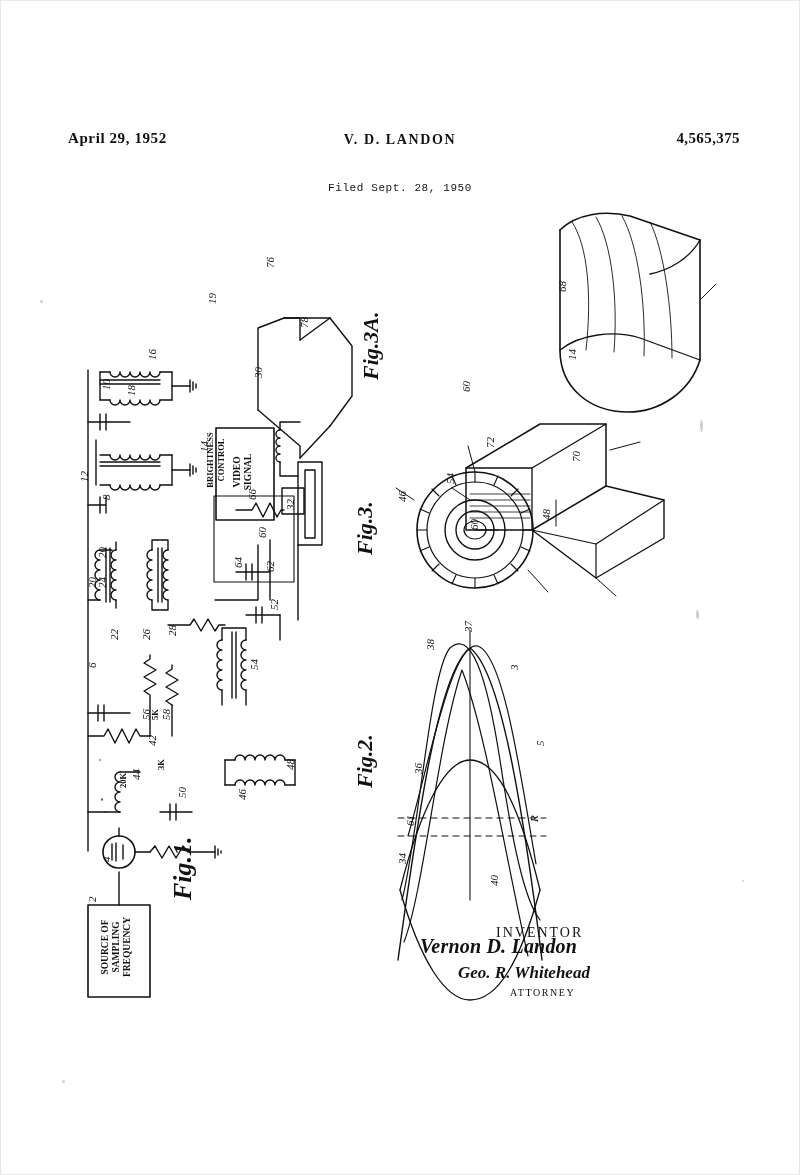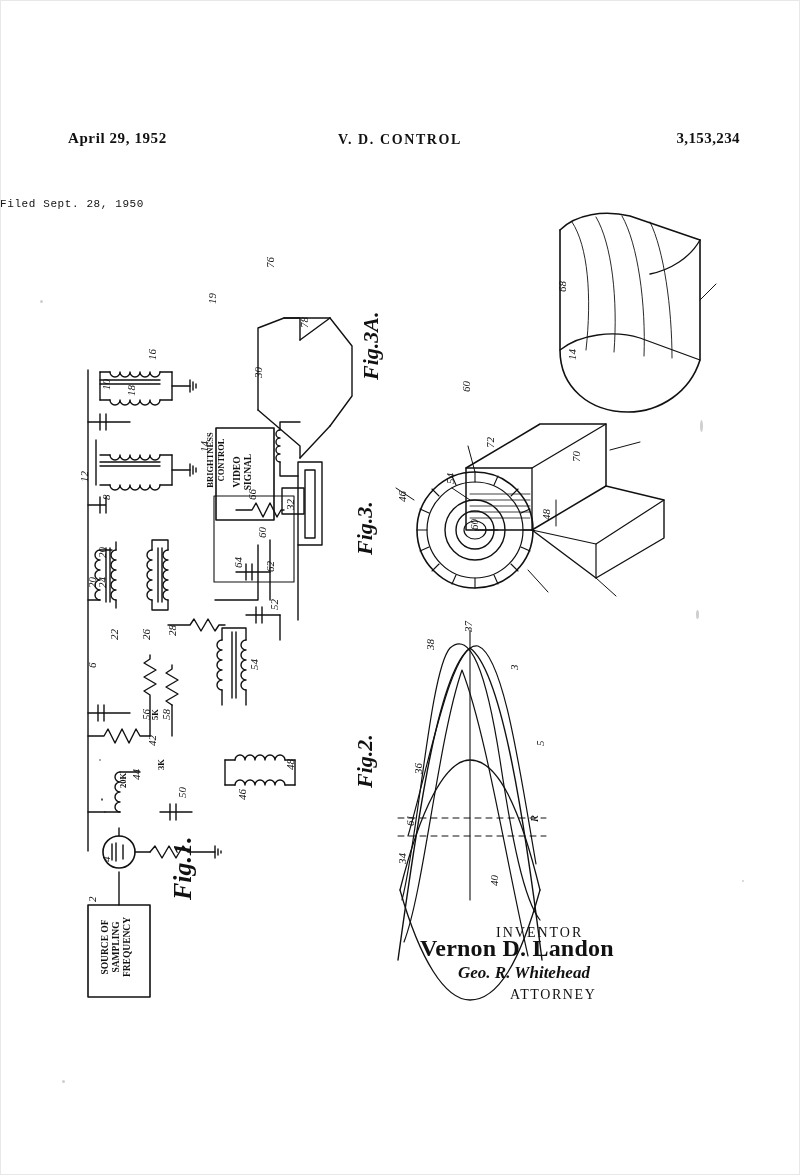--- a/index.html
+++ b/index.html
@@ -32,21 +32,21 @@
     position:absolute;right:60px;top:0;
     font-family:"Liberation Serif",serif;
     font-size:15px;font-weight:bold;letter-spacing:.4px;color:#111;
   }
   .hdr .title{
     position:absolute;left:0;top:26px;width:800px;text-align:center;
     font-family:"Liberation Mono",monospace;
     font-size:11px;letter-spacing:1.2px;color:#111;
   }
   .hdr .filed{
-    position:absolute;left:0;top:68px;width:800px;text-align:left;
+    position:absolute;left:0;top:52px;width:800px;text-align:center;
     font-family:"Liberation Mono",monospace;
     font-size:11px;letter-spacing:.6px;color:#111;
   }
 
   
   .drawing{position:absolute;left:0;top:200px;width:800px;height:820px;}
   svg.art{position:absolute;left:0;top:0;width:800px;height:820px;}
 
   
   .figcap{
@@ -83,43 +83,43 @@
   }
 
   
   .sig{position:absolute;left:420px;top:925px;width:260px;height:100px;}
   .sig .inv-label{
     position:absolute;left:76px;top:0;
     font-family:"Liberation Serif",serif;font-size:14px;letter-spacing:2px;color:#111;
   }
   .sig .name{
     position:absolute;left:0;top:10px;
-    font-family:"Liberation Serif",serif;font-weight:bold;
-    font-size:24px;color:#111;letter-spacing:.2px;
+    font-family:"Liberation Serif",serif;font-style:italic;font-weight:bold;
+    font-size:20px;color:#111;letter-spacing:.2px;
   }
   .sig .att-name{
     position:absolute;left:38px;top:38px;
     font-family:"Liberation Serif",serif;font-style:italic;font-weight:bold;
     font-size:17px;color:#111;
   }
   .sig .att-label{
     position:absolute;left:90px;top:62px;
-    font-family:"Liberation Serif",serif;font-size:14px;letter-spacing:1.6px;color:#111;text-align:right;
+    font-family:"Liberation Serif",serif;font-size:10px;letter-spacing:1.6px;color:#111;text-align:right;
   }
   .specks span{position:absolute;background:#cfcfcf;border-radius:50%;}
 </style>
 </head>
 <body>
 
 <div class="page">
 
   <div class="hdr">
     <div class="date">April 29, 1952</div>
-    <div class="inventor">V. D. CONTROL</div>
-    <div class="patno">3,153,234</div>
+    <div class="inventor">V. D. LANDON</div>
+    <div class="patno">4,565,375</div>
     <div class="filed">Filed Sept. 28, 1950</div>
   </div>
 
   <div class="drawing">
 
     <svg class="art" viewBox="0 0 800 820">
       <g fill="none" stroke="#111" stroke-width="1.4" stroke-linecap="round" stroke-linejoin="round">
 
         <rect x="88" y="705" width="62" height="92" stroke-width="1.6"></rect>
 

